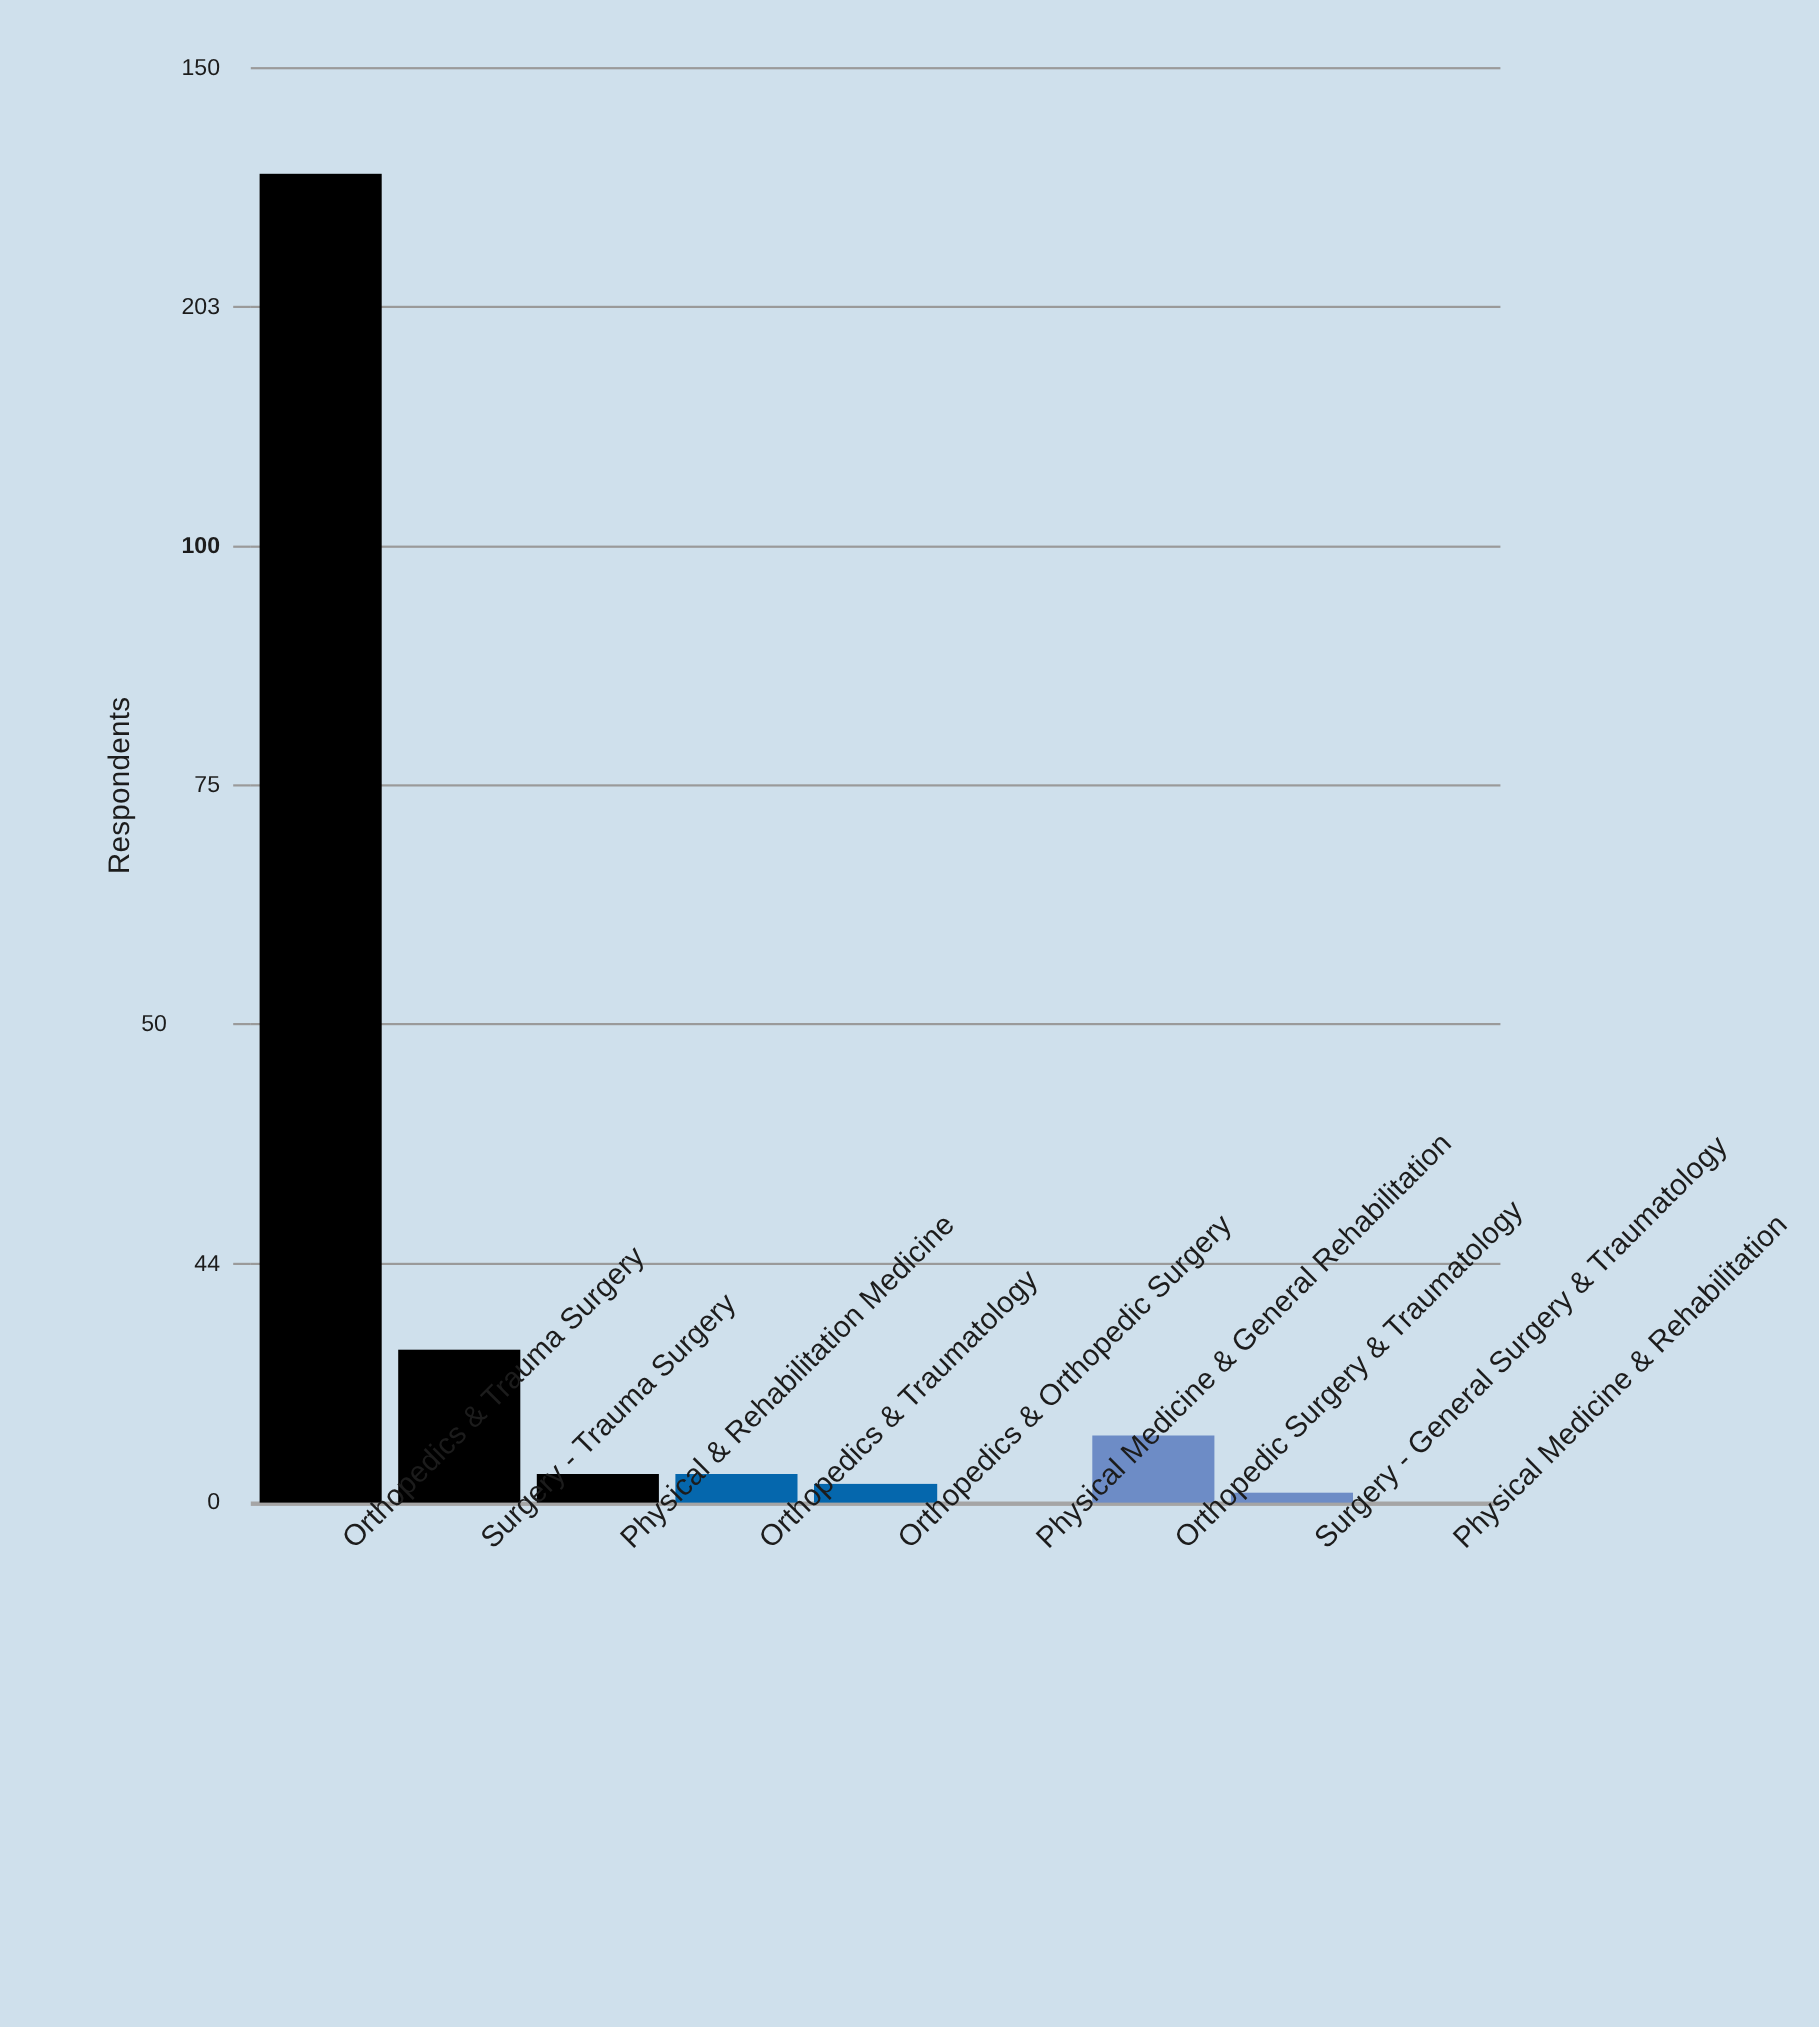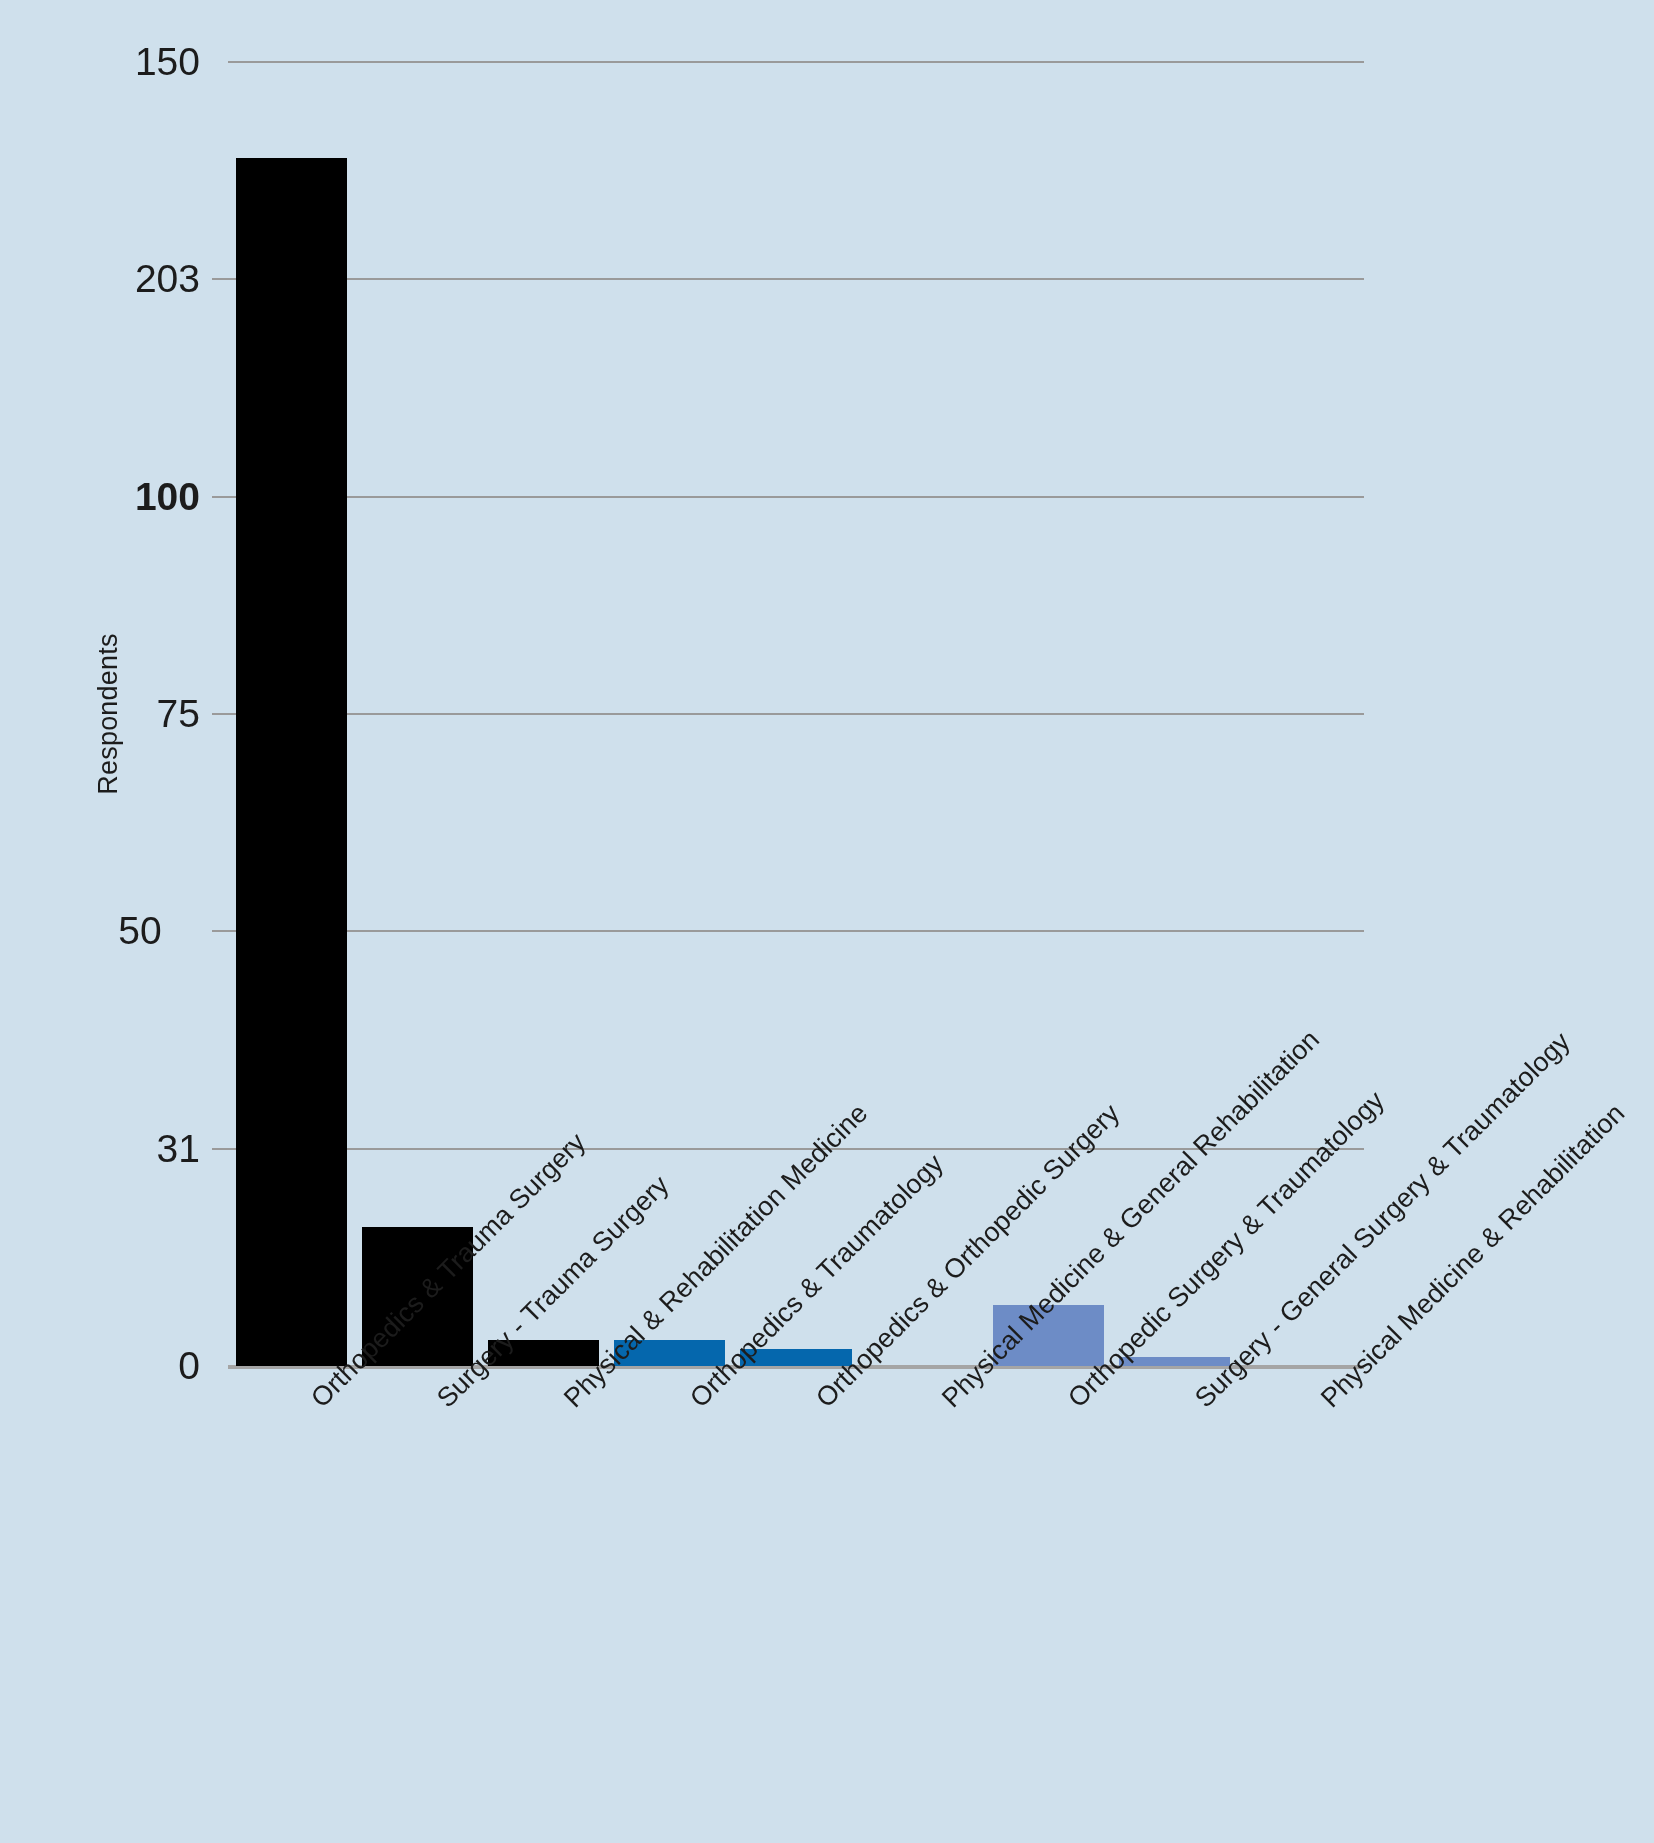--- a/index.html
+++ b/index.html
@@ -59,21 +59,21 @@
   .gridline.baseline {
     background: #a5a5a5;
     height: 4px;
   }
 
   .y-tick-label {
     position: absolute;
     right: 1654px;
     width: 120px;
     text-align: right;
-    font-size: 39px;
+    font-size: 21px;
     color: #1c1c1c;
     transform: translateY(-50%);
   }
 
   
   .bars-layer {
     position: absolute;
     left: 0;
     top: 0;
     width: 100%;
@@ -135,21 +135,21 @@
         <div class="bar" title="Physical &amp; Rehabilitation Medicine: 3" style="left: 260.018px; width: 111.076px; height: 26.08px; background: rgb(0, 0, 0);"></div>
         <div class="bar" title="Orthopedics &amp; Traumatology: 3" style="left: 386.24px; width: 111.076px; height: 26.08px; background: rgb(5, 103, 173);"></div>
         <div class="bar" title="Orthopedics &amp; Orthopedic Surgery: 2" style="left: 512.462px; width: 111.076px; height: 17.3867px; background: rgb(5, 103, 173);"></div>
         <div class="bar" title="Orthopedic Surgery &amp; Traumatology: 7" style="left: 764.907px; width: 111.076px; height: 60.8533px; background: rgb(109, 140, 198);"></div>
         <div class="bar" title="Surgery - General Surgery &amp; Traumatology: 1" style="left: 891.129px; width: 111.076px; height: 8.69333px; background: rgb(109, 140, 198);"></div>
       </div>
   </div>
 
   <div id="yticks">
       <div class="y-tick-label" style="top: 1366px; left: 80px; right: auto;">0</div>
-      <div class="y-tick-label" style="top: 1148.67px; left: 80px; right: auto;">31</div>
+      <div class="y-tick-label" style="top: 1148.67px; left: 80px; right: auto;">44</div>
       <div class="y-tick-label" style="top: 931.333px; left: 80px; right: auto; text-align: center;">50</div>
       <div class="y-tick-label" style="top: 714px; left: 80px; right: auto;">75</div>
       <div class="y-tick-label" style="top: 496.667px; left: 80px; right: auto; font-weight: bold;">100</div>
       <div class="y-tick-label" style="top: 279.333px; left: 80px; right: auto;">203</div>
       <div class="y-tick-label" style="top: 62px; left: 80px; right: auto;">150</div>
     </div>
 
   <div class="x-labels-layer" id="xlabels">
       <div class="x-label" style="left: 77.1111px; top: 16px; transform: rotate(-45deg); transform-origin: left top; white-space: nowrap;">Orthopedics &amp; Trauma Surgery</div>
       <div class="x-label" style="left: 203.333px; top: 16px; transform: rotate(-45deg); transform-origin: left top; white-space: nowrap;">Surgery - Trauma Surgery</div>

